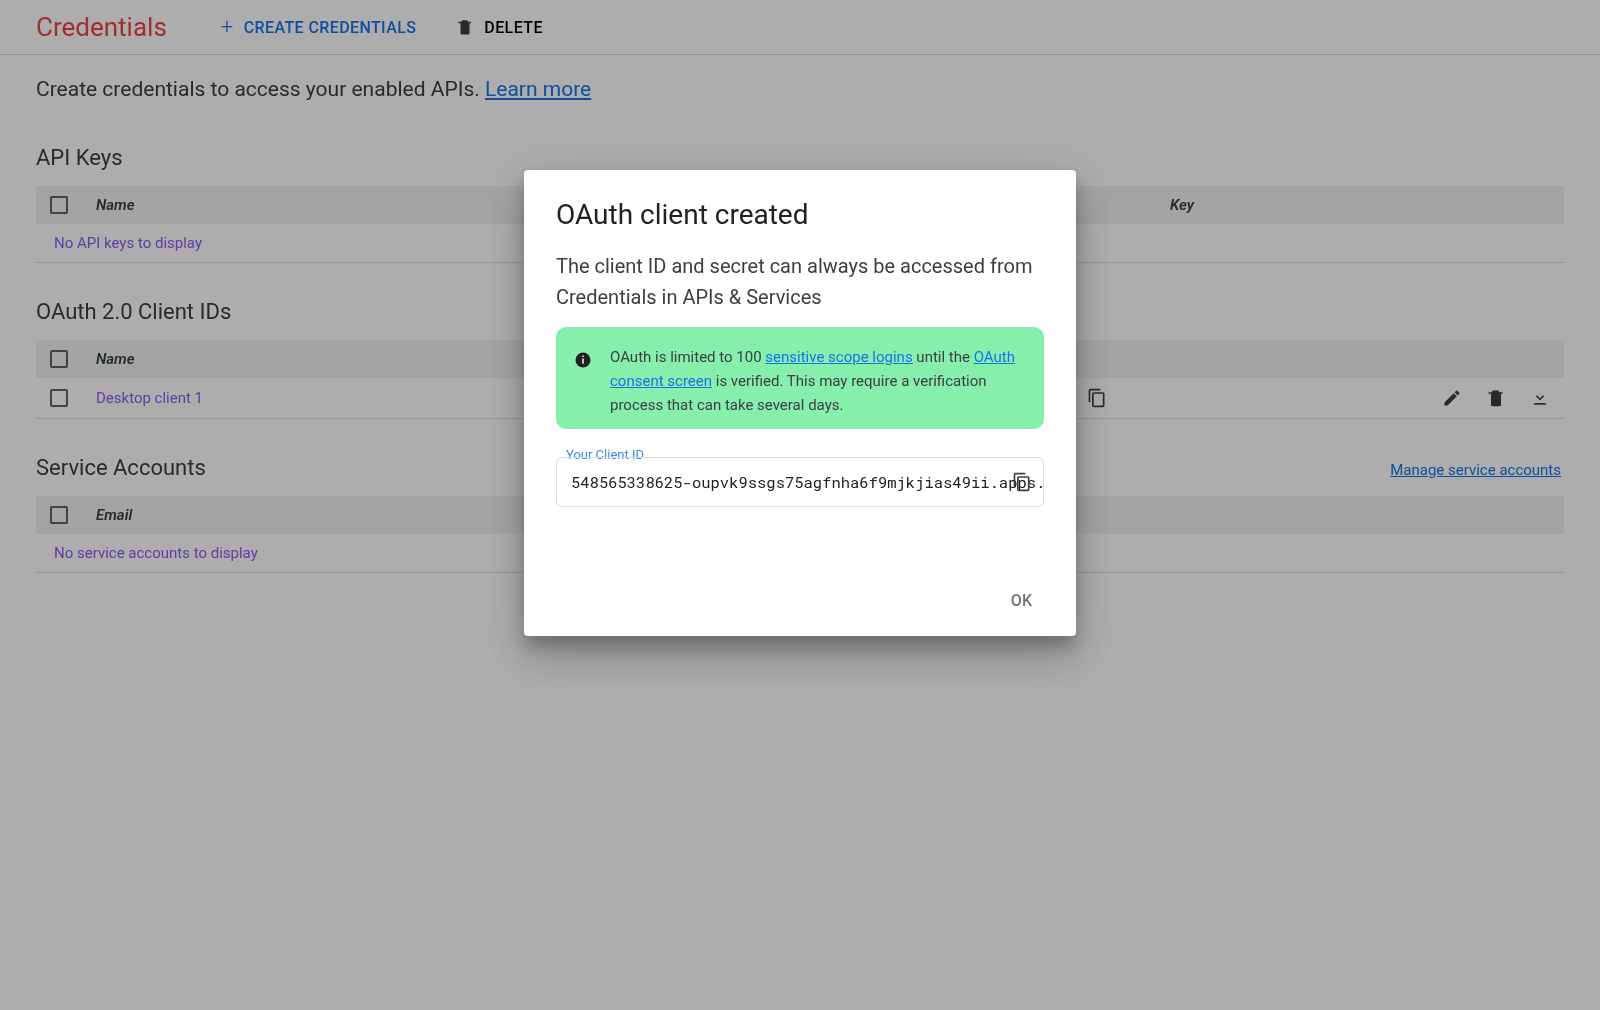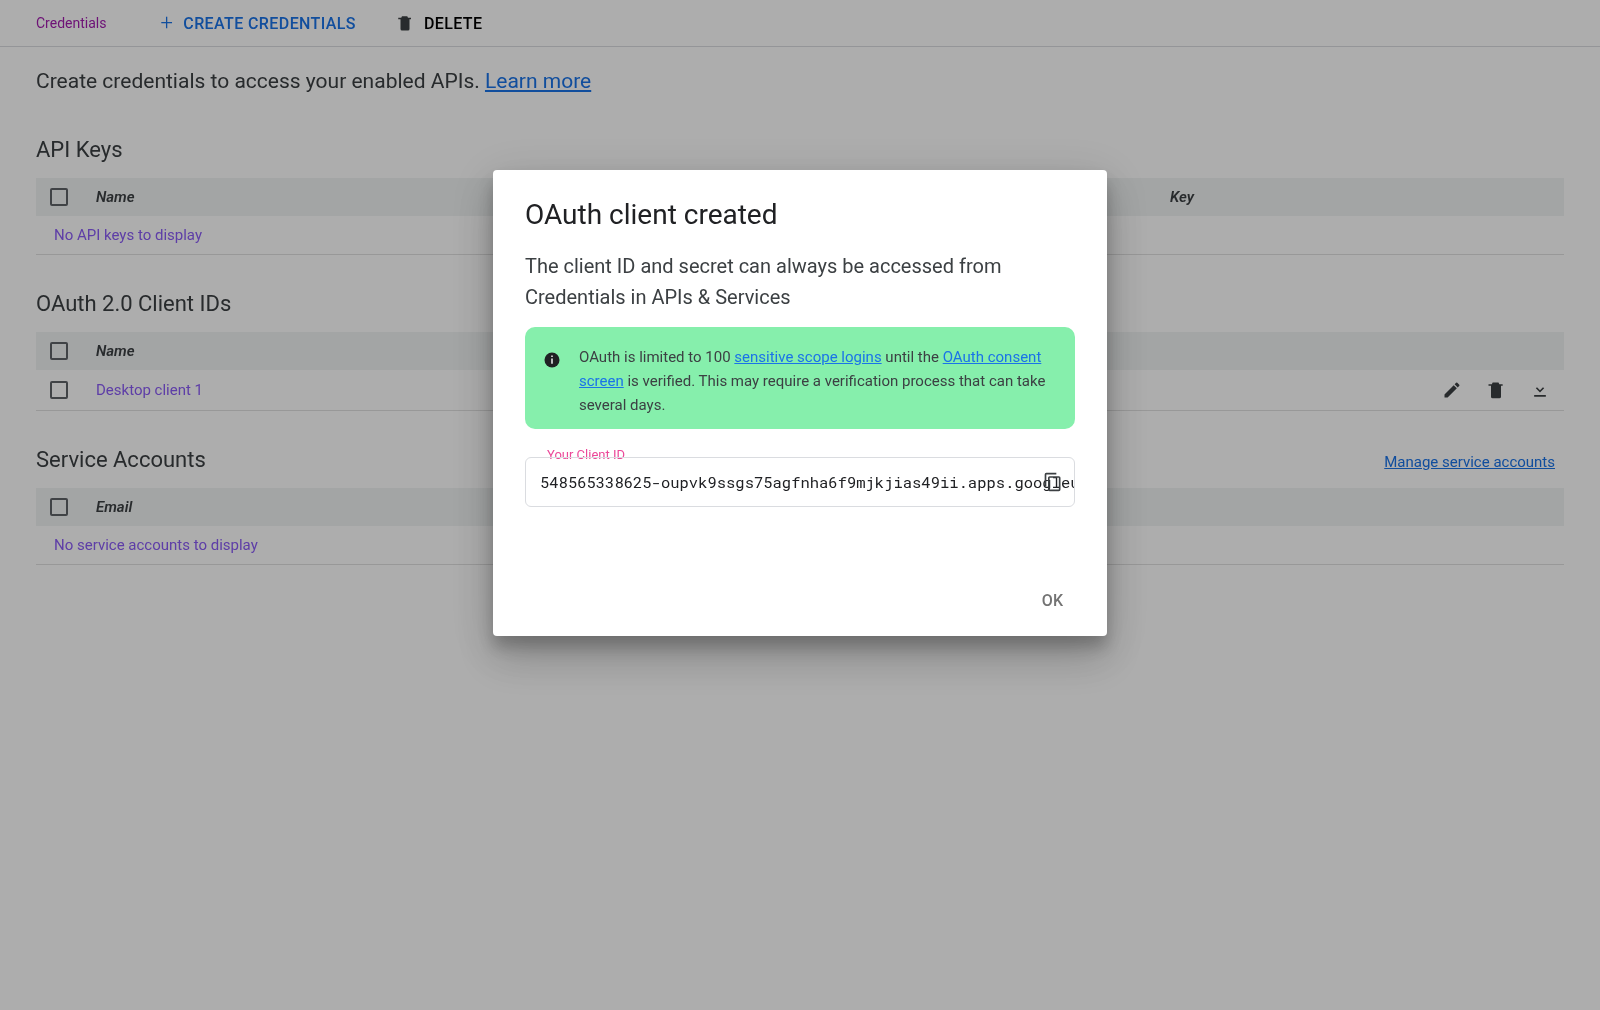--- a/index.html
+++ b/index.html
@@ -16,22 +16,22 @@
   width: 100%;
 }
 .header {
   display: flex;
   align-items: center;
   padding: 12px 36px;
   border-bottom: 1px solid #dadce0;
   gap: 54px;
 }
 .page-title {
-  font-size: 14px;
-  color: #a21caf;
+  font-size: 26px;
+  color: #ef4444;
   font-weight: 400;
 }
 .header-actions {
   display: flex;
   align-items: center;
   gap: 40px;
 }
 .btn-create {
   display: flex;
   align-items: center;
@@ -77,21 +77,21 @@
   font-size: 22px;
   color: #3c4043;
   font-weight: 400;
   margin-bottom: 16px;
 }
 .manage-link {
   color: #1a73e8;
   text-decoration: underline;
   font-size: 15px;
   cursor: pointer;
-  margin-right: 9px;
+  margin-right: 3px;
   margin-bottom: 12px;
 }
 .table {
   width: 100%;
 }
 .thead {
   display: flex;
   align-items: center;
   background: #f1f3f4;
   padding: 10px 14px;
@@ -127,21 +127,21 @@
 .overlay {
   position: absolute;
   inset: 0;
   background: rgba(0,0,0,0.32);
   display: flex;
   justify-content: center;
   align-items: flex-start;
 }
 .modal {
   background: #fff;
-  width: 614px;
+  width: 552px;
   margin-top: 170px;
   border-radius: 4px;
   box-shadow: 0 24px 38px rgba(0,0,0,.14), 0 9px 46px rgba(0,0,0,.12), 0 11px 15px rgba(0,0,0,.2);
   padding: 28px 32px 18px;
 }
 .modal-title {
   font-size: 28px;
   font-weight: 400;
   color: #202124;
   margin-bottom: 20px;
@@ -167,25 +167,25 @@
   top: 24px;
 }
 .info-box a { color: #1a73e8; text-decoration: underline; }
 .field {
   position: relative;
   margin-top: 28px;
 }
 .field-label {
   position: absolute;
   top: -10px;
-  left: 16px;
+  left: 4px;
   background: #fff;
   padding: 0 6px;
   font-size: 13px;
-  color: #ec4899;
+  color: #3b82f6;
 }
 .field-box {
   border: 1px solid #dadce0;
   border-radius: 6px;
   padding: 14px 52px 14px 14px;
   font-family: 'Roboto Mono', monospace;
   font-size: 15.5px;
   color: #202124;
   white-space: nowrap;
   overflow: hidden;

